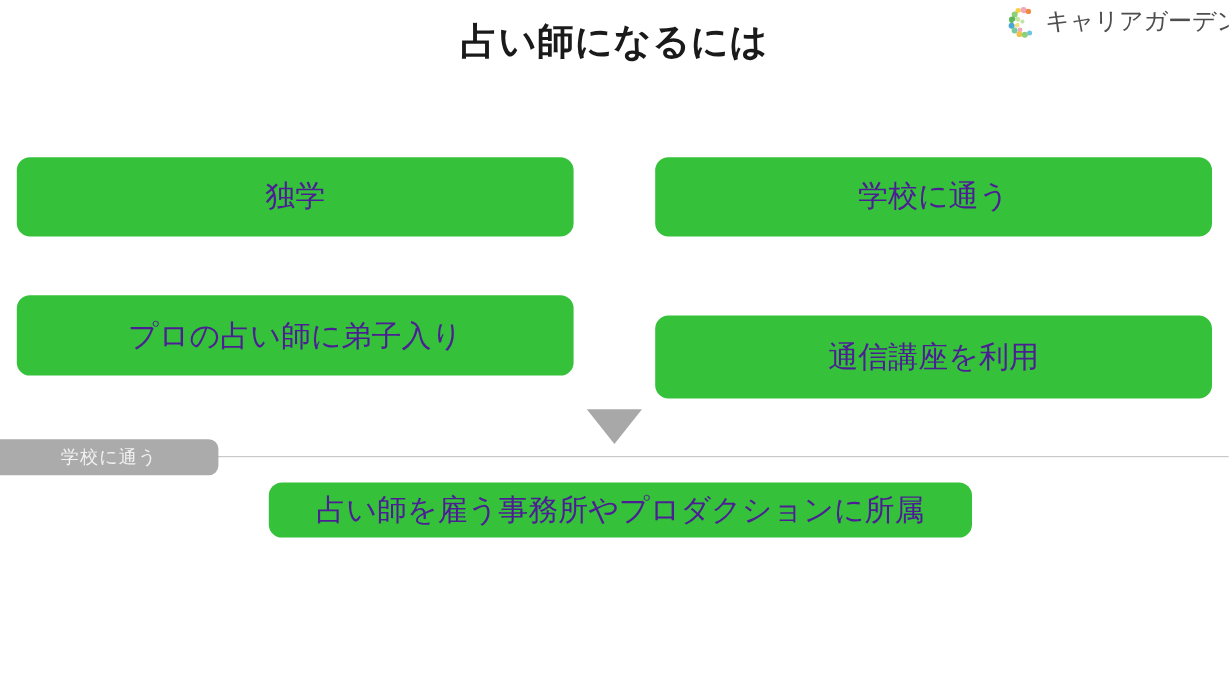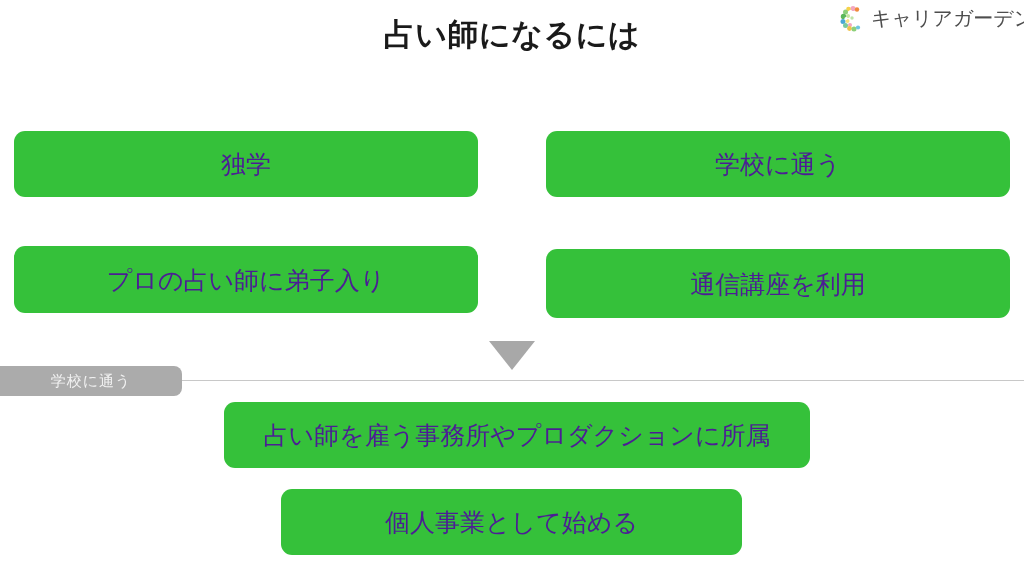--- a/index.html
+++ b/index.html
@@ -73,22 +73,22 @@
     justify-content: center;
     box-sizing: border-box;
     text-align: center;
     line-height: 1.2;
     white-space: nowrap;
   }
 
   .box-jigaku      { left: 14px;  top: 131px; width: 464px; height: 66px; font-size: 25px; }
   .box-school      { left: 546px; top: 131px; width: 464px; height: 66px; font-size: 25px; }
   .box-apprentice  { left: 14px;  top: 246px; width: 464px; height: 67px; font-size: 25px; align-items: center; }
-  .box-course      { left: 546px; top: 249px; width: 464px; height: 69px; font-size: 25px; }
-  .box-agency      { left: 224px; top: 402px; width: 586px; height: 66px; font-size: 25px; }
+  .box-course      { left: 546px; top: 263px; width: 464px; height: 69px; font-size: 25px; }
+  .box-agency      { left: 224px; top: 402px; width: 586px; height: 46px; font-size: 25px; }
   .box-solo        { left: 281px; top: 489px; width: 461px; height: 66px; font-size: 25px; }
 
   
   .section-rule {
     position: absolute;
     left: 180px;
     top: 380px;
     width: 844px;
     height: 1px;
     background: #c8c8c8;
@@ -176,17 +176,14 @@
   <div class="section-rule"></div>
 
   <div class="section-tag">
     <span>学校に通う</span>
   </div>
 
   <div class="flow-box box-agency">
     <span>占い師を雇う事務所やプロダクションに所属</span>
   </div>
 
-  <div class="flow-box box-solo">
-    <span>個人事業として始める</span>
-  </div>
 
 </div>
 
 </body></html>

